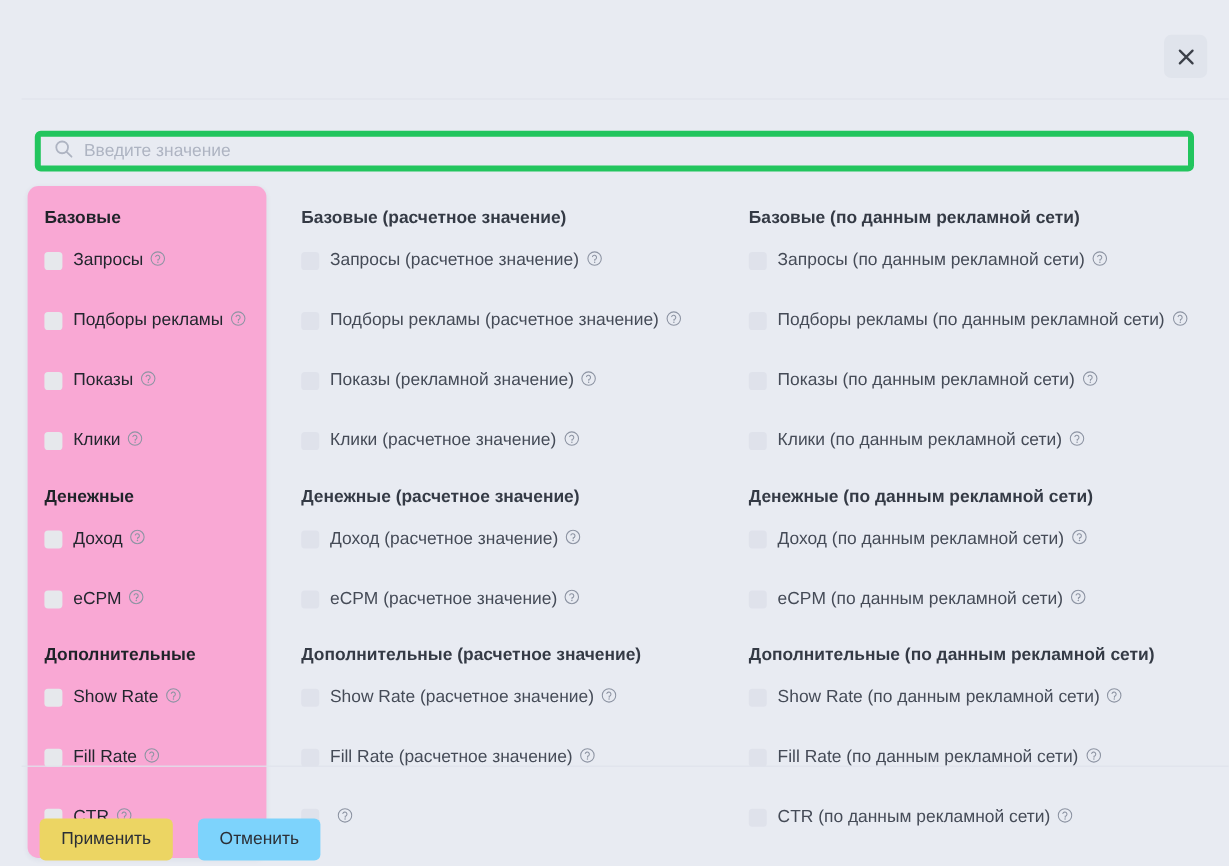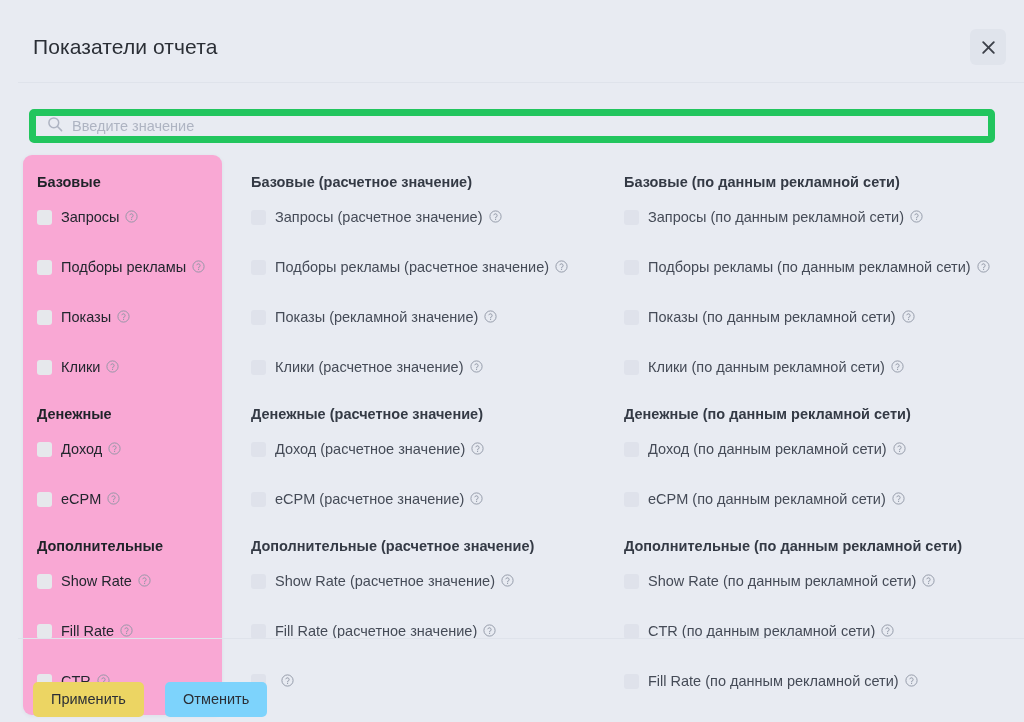--- a/index.html
+++ b/index.html
@@ -60,21 +60,21 @@
   }
 
   
   .search-wrap {
     position: absolute;
     left: 29px;
     top: 109px;
     width: 966px;
     height: 34px;
     box-sizing: border-box;
-    border: 7px solid #22c55e;
+    border: 5px solid #22c55e;
     border-radius: 5px;
     background: #e8ebf2;
     display: flex;
     align-items: center;
   }
   .search-icon {
     margin-left: 11px;
     margin-right: 9px;
     flex: 0 0 auto;
     display: block;
@@ -205,21 +205,20 @@
   .btn-cancel {
     left: 165px;
     background: #7dd3fc;
     color: #2b2f36;
   }
 </style>
 </head>
 <body>
 
 <div class="modal-header">
-  <div class="modal-title">Показатели отчета</div>
   <button class="close-button">
     <span>
       <svg width="17" height="17" viewBox="0 0 17 17">
         <path d="M3.2 3.2 L13.8 13.8 M13.8 3.2 L3.2 13.8" stroke="#3c4049" stroke-width="1.9" stroke-linecap="round"></path>
       </svg>
     </span>
   </button>
 </div>
 <div class="header-divider"></div>
 
@@ -484,30 +483,30 @@
           <span class="cb"></span>
           <span class="opt-label">Show Rate (по данным рекламной сети)</span>
           <span class="help-icon"><svg width="13" height="13" viewBox="0 0 13 13">
               <circle cx="6.5" cy="6.5" r="5.6" fill="none" stroke="#8d94a3" stroke-width="0.9"></circle>
               <path d="M4.75 4.85 a1.75 1.75 0 1 1 1.95 2.35 v0.75" fill="none" stroke="#8d94a3" stroke-width="0.9" stroke-linecap="round"></path>
               <circle cx="6.55" cy="9.5" r="0.62" fill="#8d94a3"></circle>
             </svg></span>
         </div>
         <div class="opt-row">
           <span class="cb"></span>
+          <span class="opt-label">Fill Rate (по данным рекламной сети)</span>
+          <span class="help-icon"><svg width="13" height="13" viewBox="0 0 13 13">
+              <circle cx="6.5" cy="6.5" r="5.6" fill="none" stroke="#8d94a3" stroke-width="0.9"></circle>
+              <path d="M4.75 4.85 a1.75 1.75 0 1 1 1.95 2.35 v0.75" fill="none" stroke="#8d94a3" stroke-width="0.9" stroke-linecap="round"></path>
+              <circle cx="6.55" cy="9.5" r="0.62" fill="#8d94a3"></circle>
+            </svg></span>
+        </div>
+        <div class="opt-row">
+          <span class="cb"></span>
           <span class="opt-label">CTR (по данным рекламной сети)</span>
-          <span class="help-icon"><svg width="13" height="13" viewBox="0 0 13 13">
-              <circle cx="6.5" cy="6.5" r="5.6" fill="none" stroke="#8d94a3" stroke-width="0.9"></circle>
-              <path d="M4.75 4.85 a1.75 1.75 0 1 1 1.95 2.35 v0.75" fill="none" stroke="#8d94a3" stroke-width="0.9" stroke-linecap="round"></path>
-              <circle cx="6.55" cy="9.5" r="0.62" fill="#8d94a3"></circle>
-            </svg></span>
-        </div>
-        <div class="opt-row">
-          <span class="cb"></span>
-          <span class="opt-label">Fill Rate (по данным рекламной сети)</span>
           <span class="help-icon"><svg width="13" height="13" viewBox="0 0 13 13">
               <circle cx="6.5" cy="6.5" r="5.6" fill="none" stroke="#8d94a3" stroke-width="0.9"></circle>
               <path d="M4.75 4.85 a1.75 1.75 0 1 1 1.95 2.35 v0.75" fill="none" stroke="#8d94a3" stroke-width="0.9" stroke-linecap="round"></path>
               <circle cx="6.55" cy="9.5" r="0.62" fill="#8d94a3"></circle>
             </svg></span>
         </div>
       </div>
     </div>
 </div>
 

